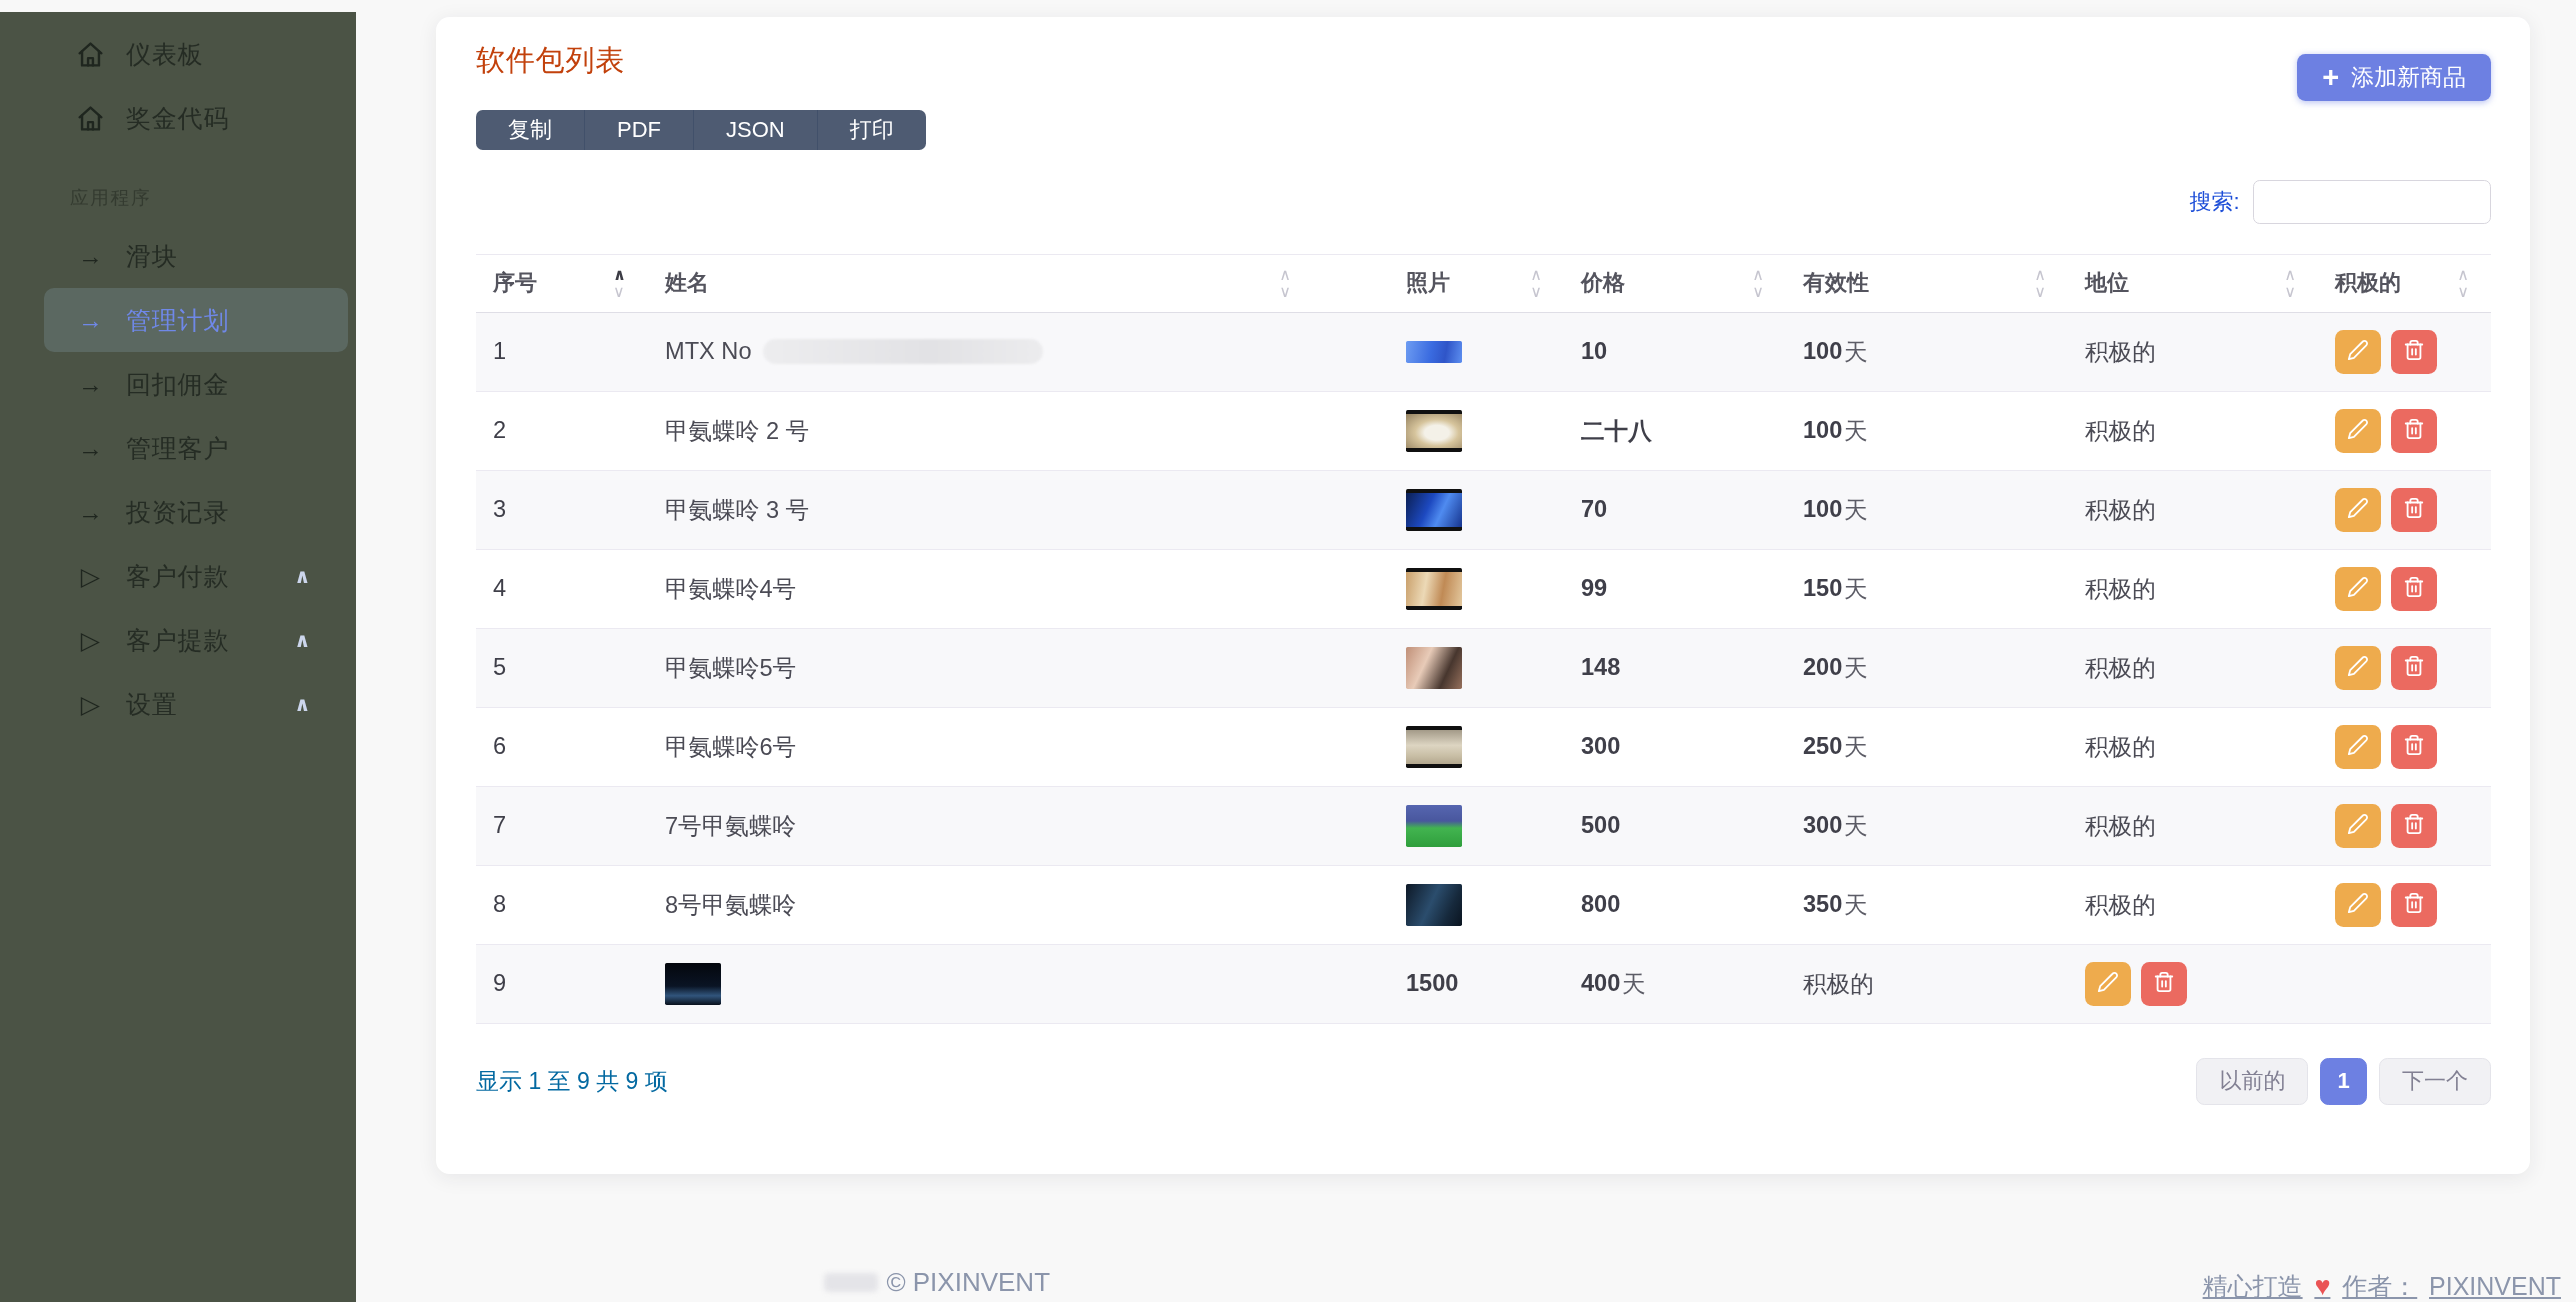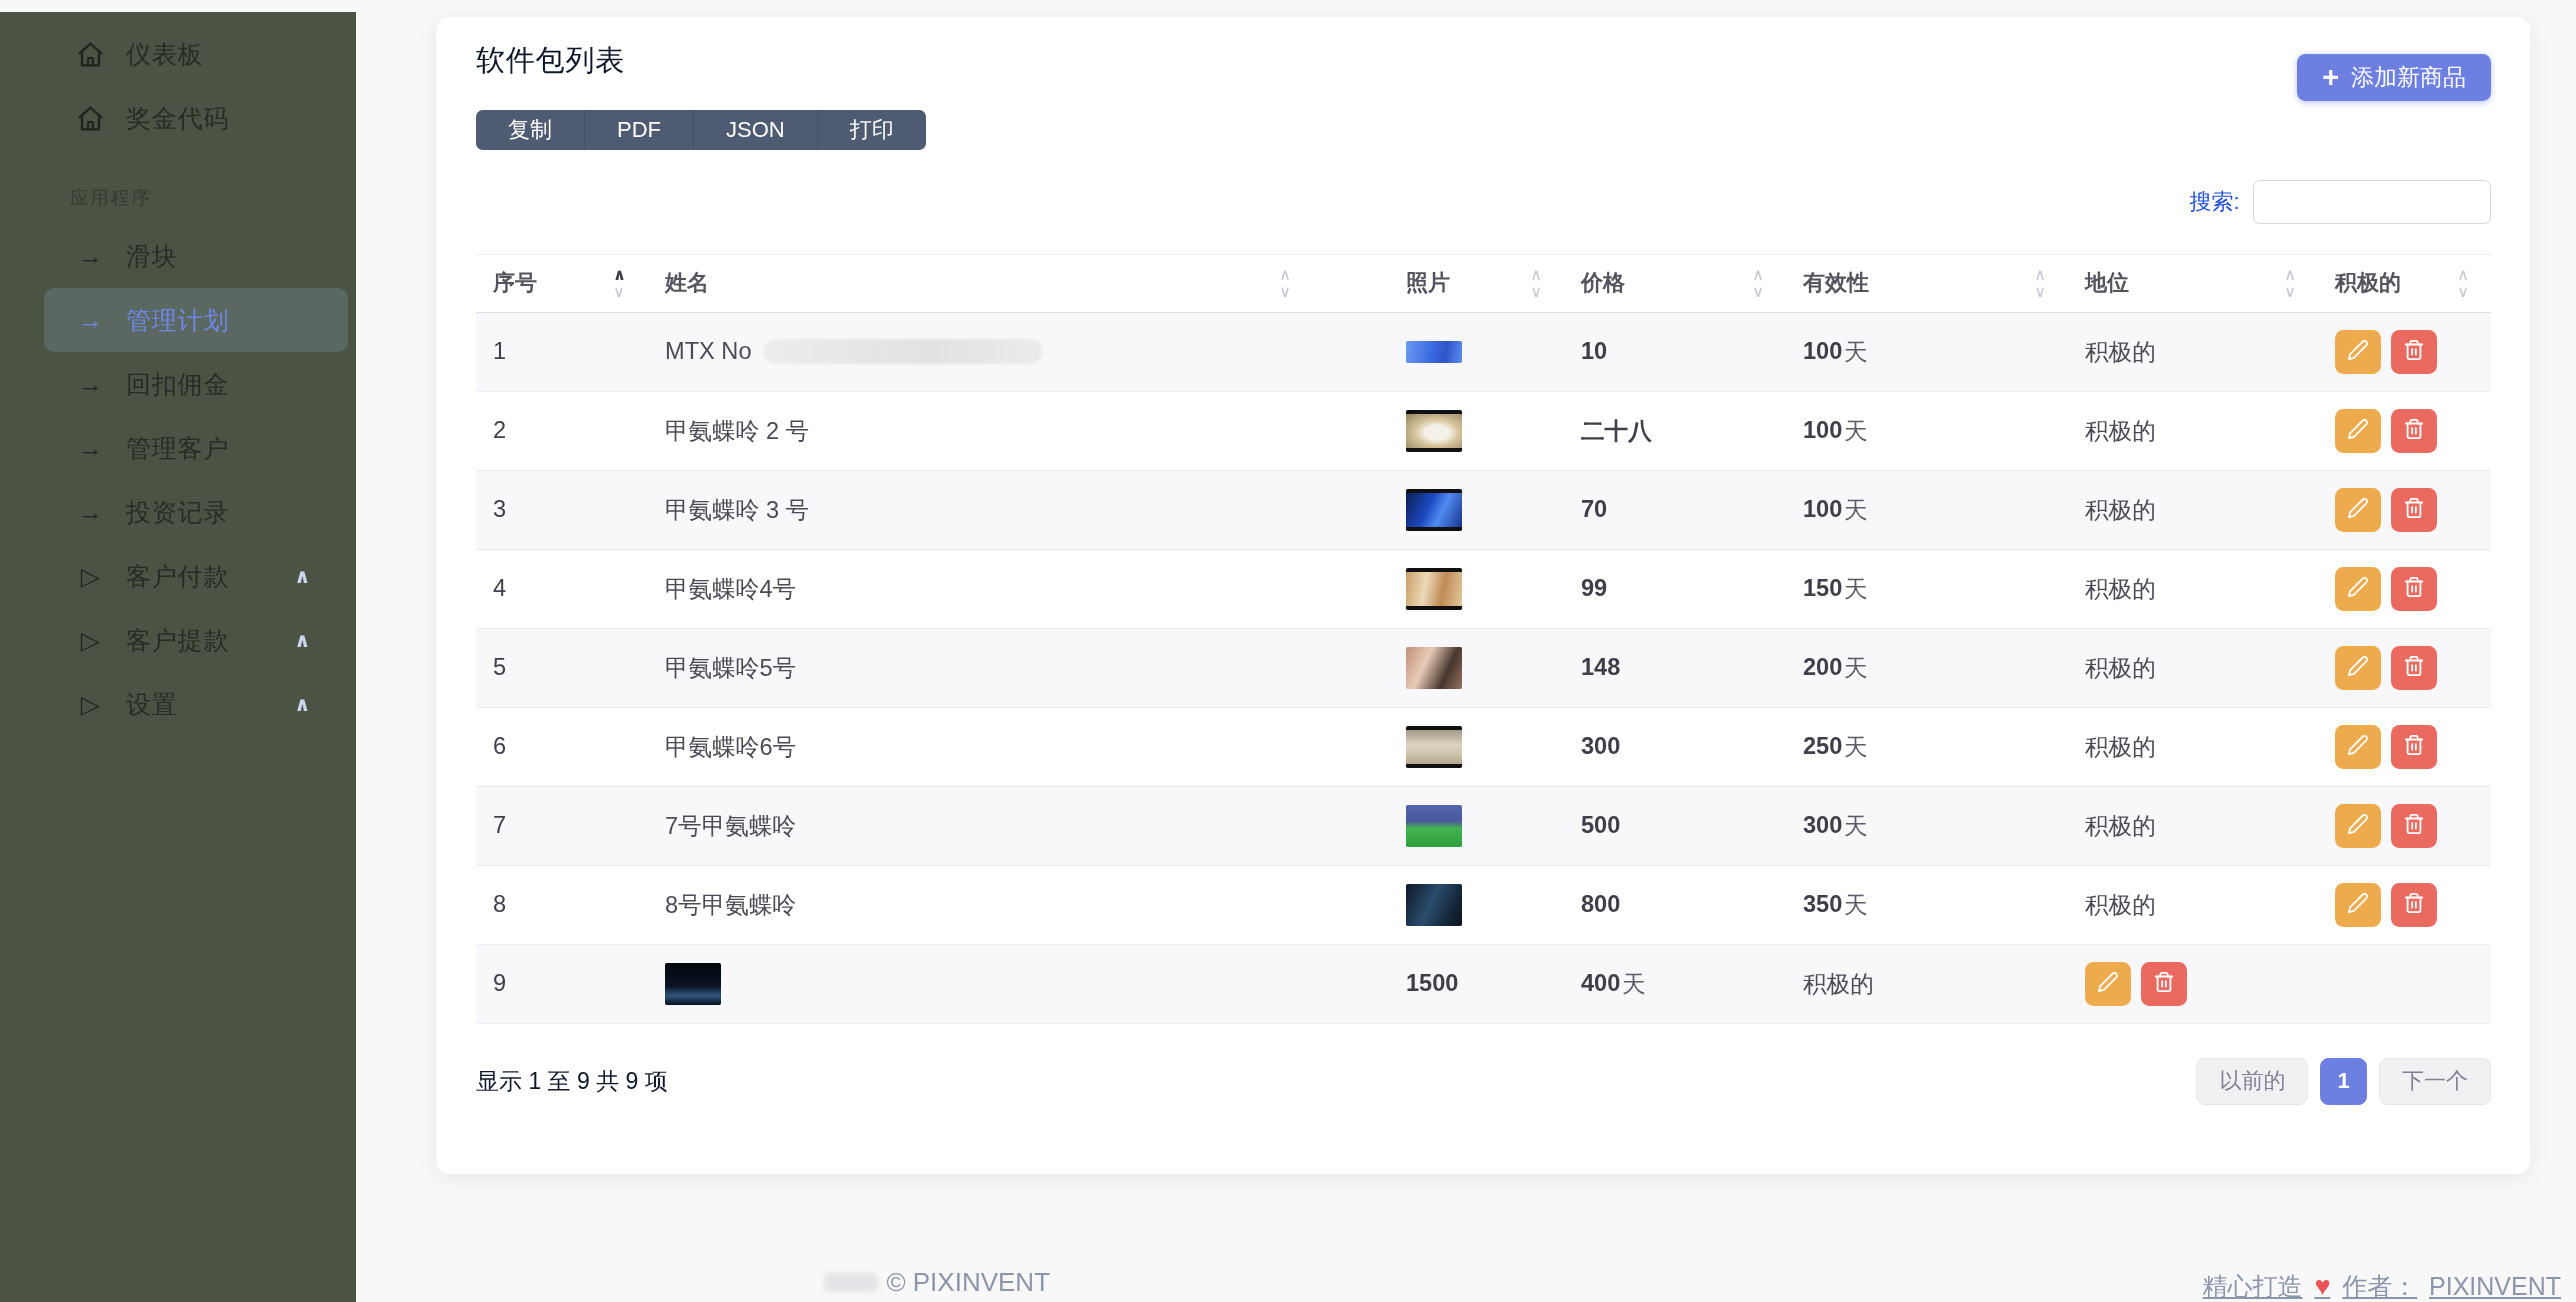--- a/index.html
+++ b/index.html
@@ -23,21 +23,21 @@
     font-weight:bold; }
   .section-label { margin:35px 0 11.8px 34px; font-size:18.6px; color:#343b30;
     letter-spacing:1.7px; }
 
   
   .main { position:absolute; left:385px; top:0; right:0; bottom:0; background:#f8f8f8; }
   .card { position:absolute; left:51px; top:17px; width:2094px; height:1157px;
     background:#ffffff; border-radius:13.5px; box-shadow:0 3.4px 20px rgba(34,41,47,0.08); }
   .card-inner { position:relative; padding:23.6px 39px 0 40px; height:100%; }
 
-  .card-title { font-size:29px; font-weight:500; color:#0f172a; letter-spacing:0.8px; }
+  .card-title { font-size:29px; font-weight:500; color:#c2410c; letter-spacing:0.8px; }
 
   .export-group { display:inline-flex; margin-top:29px; border-radius:6.7px; overflow:hidden; }
   .export-btn { height:40px; padding:0 32px; background:#4e5b72; color:#ffffff;
     font-size:22px; display:flex; align-items:center; border:none;
     border-left:0.8px solid #41506a; cursor:pointer; font-family:inherit; }
   .export-btn:first-child { border-left:none; }
 
   .add-btn { position:absolute; top:37px; right:39px; height:47px; padding:0 25px;
     background:#6d80e2; color:#fff; border:none; border-radius:8.4px; font-size:23px;
     display:flex; align-items:center; gap:11.8px; cursor:pointer; font-family:inherit;
@@ -78,21 +78,21 @@
 
   .icon-btn { width:46px; height:44px; border:none; border-radius:8.4px; cursor:pointer;
     display:inline-flex; align-items:center; justify-content:center; }
   .icon-btn + .icon-btn { margin-left:10px; }
   .icon-btn.edit { background:#eeab4d; }
   .icon-btn.del  { background:#eb6a60; }
 
   
   .table-footer { display:flex; justify-content:space-between; align-items:center;
     margin-top:34px; }
-  .info-text { font-size:23px; color:#0f172a; }
+  .info-text { font-size:23px; color:#0369a1; }
   .pagination { display:flex; align-items:center; gap:11.8px; }
   .page-btn { height:47px; padding:12px 22px; background:#f1f1f4; border:0.8px solid #e4e4ea;
     border-radius:8.4px; font-size:22px; color:#828093; display:flex; align-items:center;
     cursor:pointer; font-family:inherit; }
   .page-btn.current { width:47px; padding:0; justify-content:center; background:#6d80e2;
     border-color:#6d80e2; color:#fff; font-weight:700; }
 
   
   .page-footer-left { position:absolute; left:439px; top:1267px; display:flex;
     align-items:center; gap:8.4px; font-size:26px; color:#8b95ab; }

